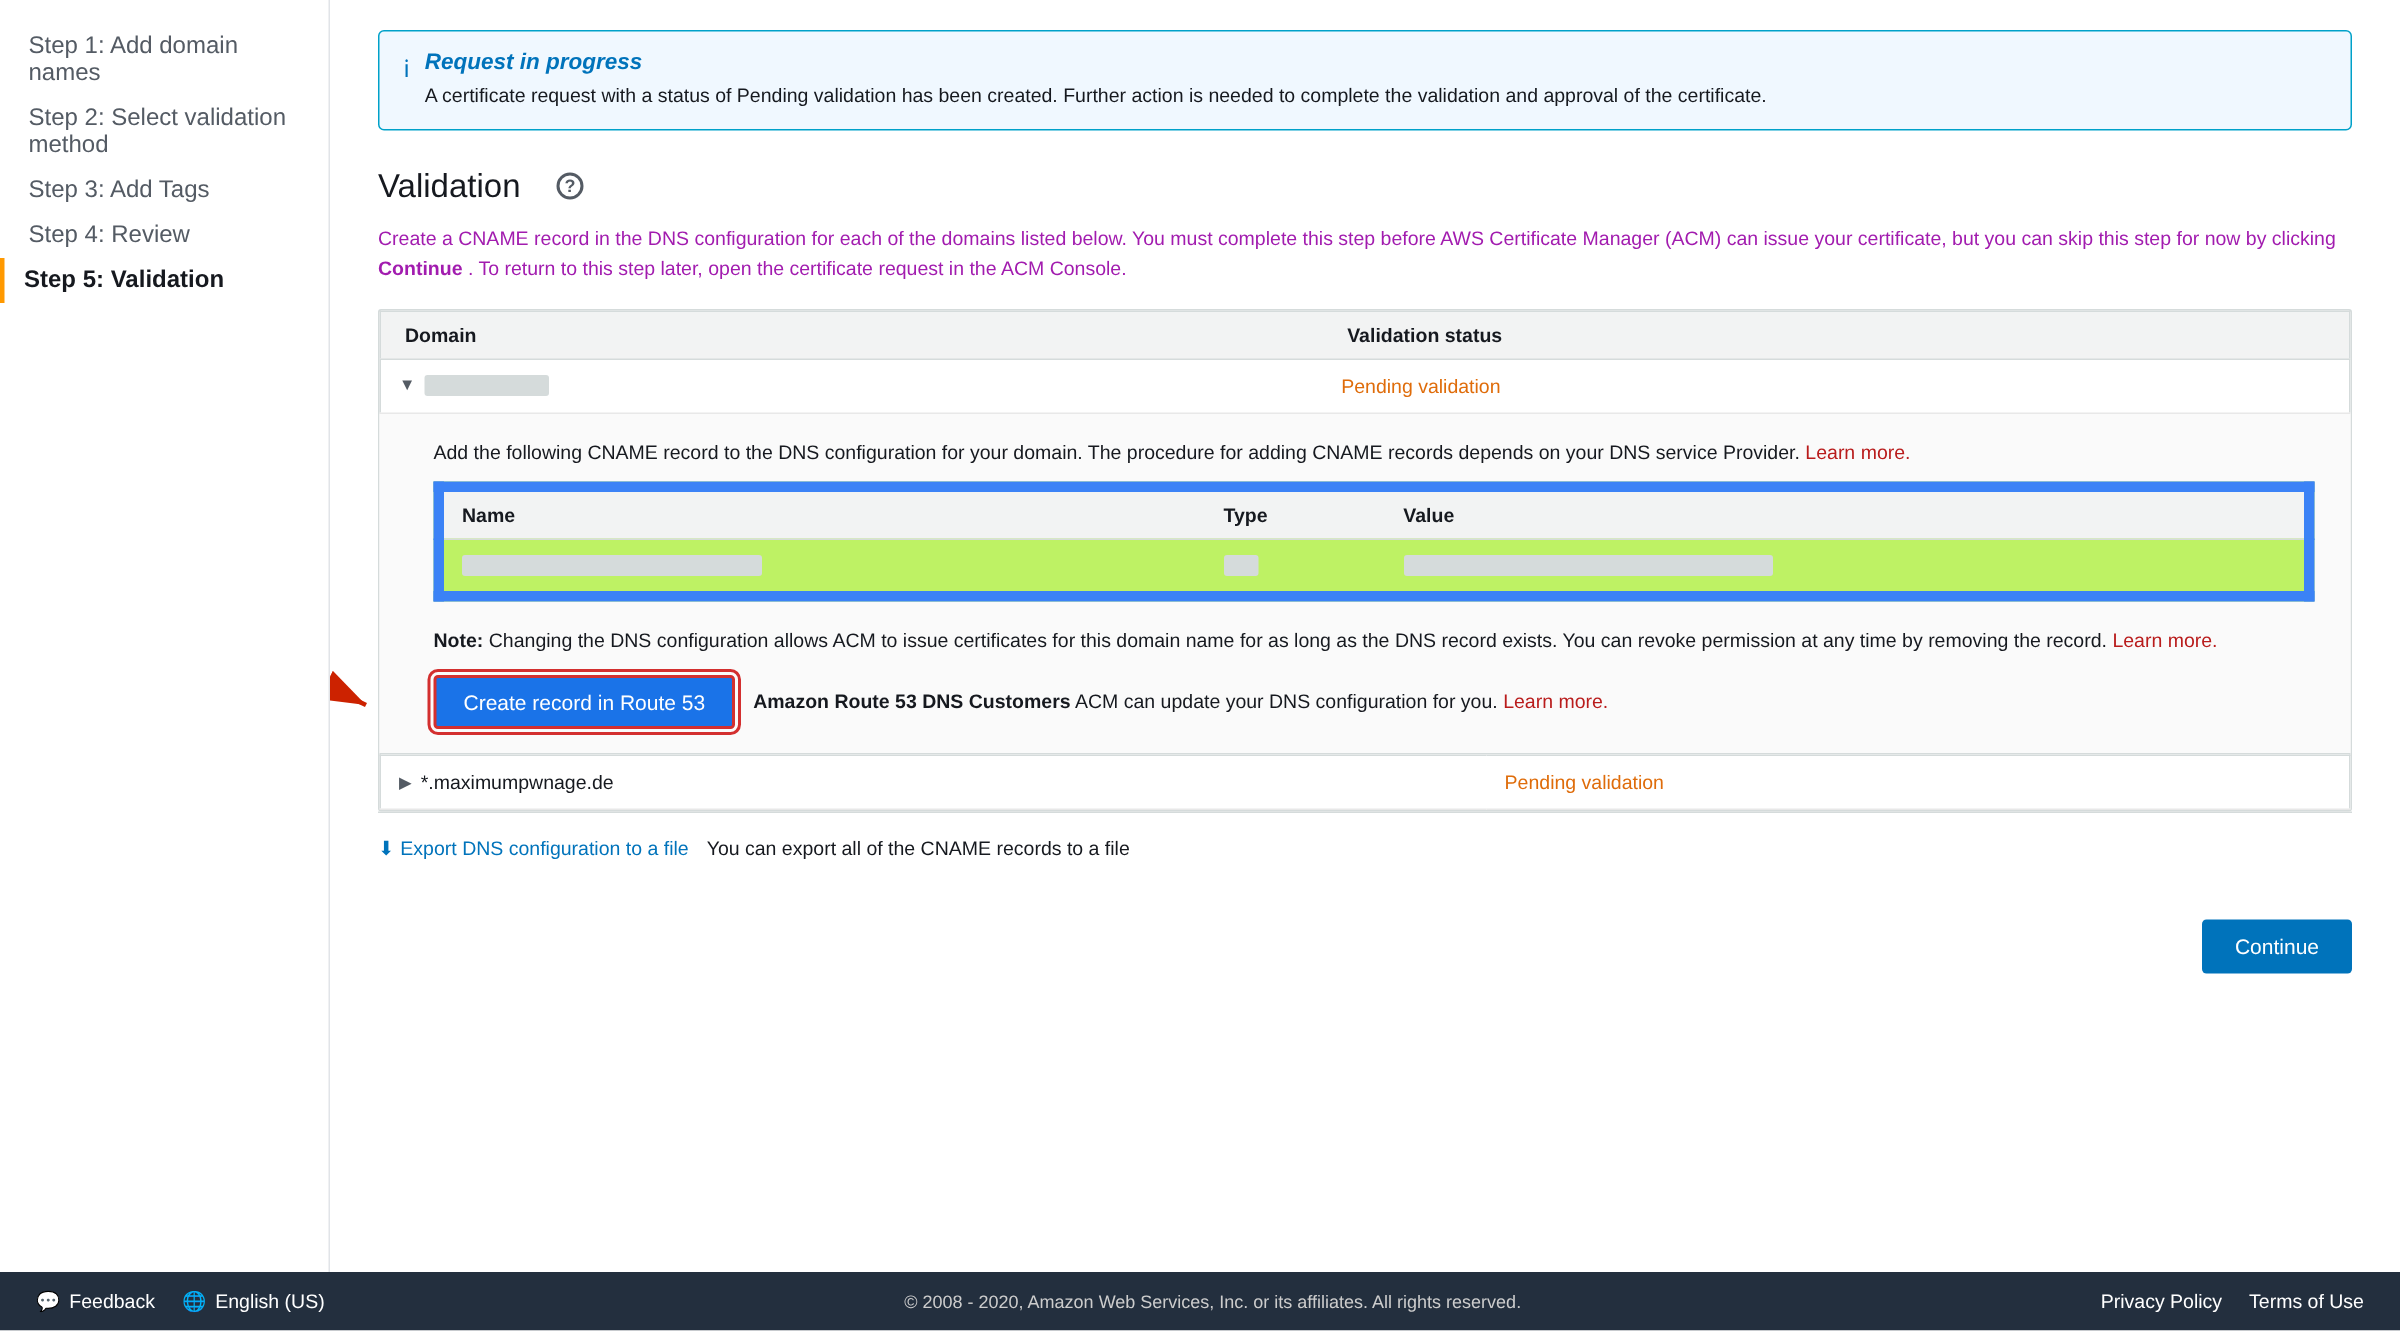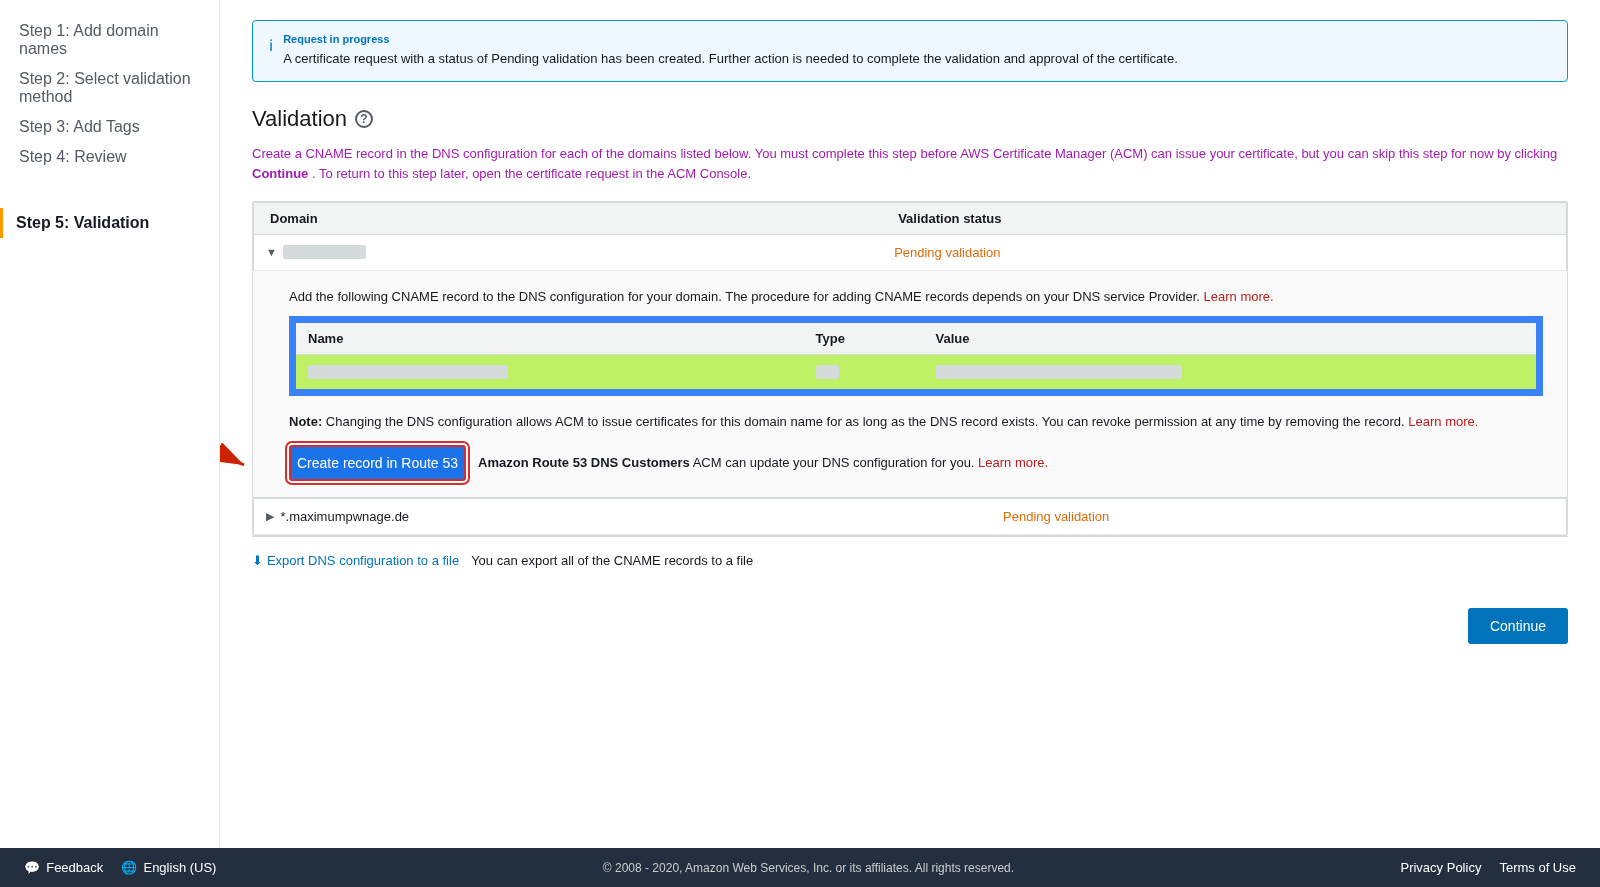--- a/index.html
+++ b/index.html
@@ -19,21 +19,20 @@
       padding: 6px 16px;
       font-size: 16px;
       color: #545b64;
       cursor: pointer;
     }
     .sidebar-item.active {
       color: #16191f;
       font-weight: 700;
       border-left: 3px solid #f90;
       padding-left: 13px;
-      margin-top: 36px;
     }
     .sidebar-item:not(.active) { border-left: 3px solid transparent; }
 
     
     .main-content {
       flex: 1;
       padding: 20px 32px 40px 32px;
       overflow-y: auto;
       position: relative;
     }
@@ -51,34 +50,35 @@
     }
     .info-banner .info-icon {
       color: #0073bb;
       font-size: 16px;
       margin-top: 1px;
       flex-shrink: 0;
     }
     .info-banner .info-title {
       color: #0073bb;
       font-weight: 700;
-      font-size: 11px;
+      font-size: 15px;
       margin-bottom: 4px;
+      font-style: italic;
     }
     .info-banner .info-text {
       color: #16191f;
       font-size: 13px;
       line-height: 1.5;
     }
 
     
     .section-header {
       display: flex;
       align-items: center;
-      gap: 8px;
+      gap: 24px;
       margin-bottom: 12px;
     }
     .section-title {
       font-size: 22px;
       font-weight: 400;
       color: #16191f;
     }
     .help-icon {
       width: 18px;
       height: 18px;
@@ -180,21 +180,21 @@
       gap: 12px;
       margin-top: 4px;
       position: relative;
     }
 
     .btn-create-record {
       background: #1a73e8;
       color: #fff;
       border: 2px solid #d32f2f;
       border-radius: 3px;
-      padding: 8px 6px;
+      padding: 8px 18px;
       font-size: 14px;
       font-weight: 400;
       cursor: pointer;
       white-space: nowrap;
       outline: 2px solid #d32f2f;
       outline-offset: 2px;
     }
 
     .route53-text {
       font-size: 13px;

